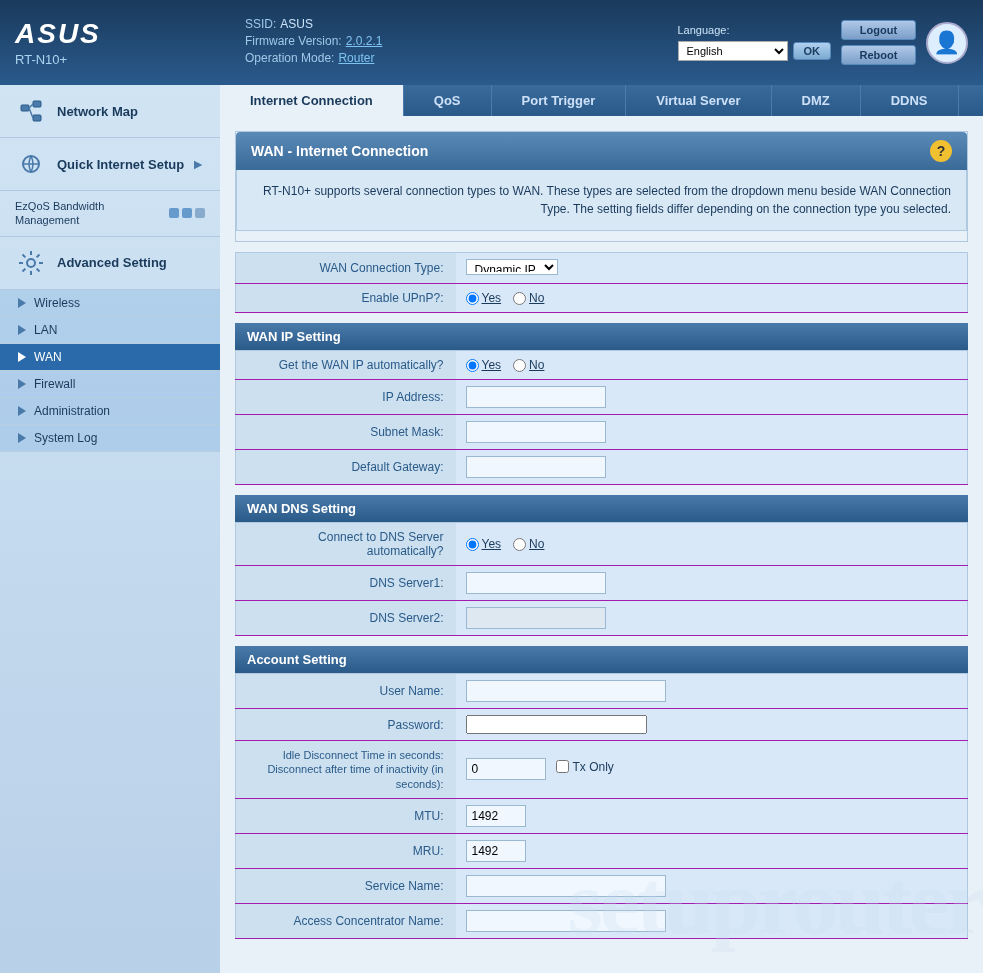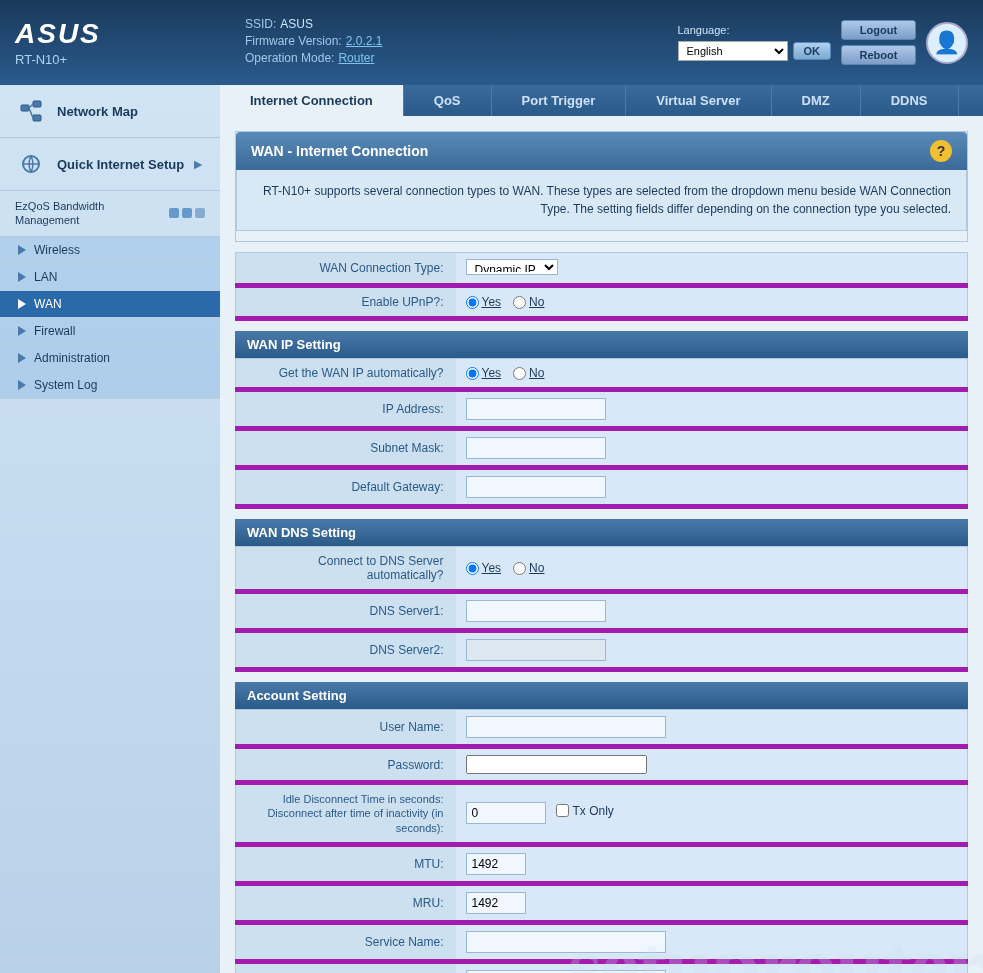--- a/index.html
+++ b/index.html
@@ -273,21 +273,21 @@
     }
 
     
     .form-table {
       width: 100%;
       border-collapse: collapse;
       background: #d8e8f8;
       border: 1px solid #b0c8e0;
     }
     .form-table tr {
-      border-bottom: 5px solid #a21caf;
+      border-bottom: 1px solid #a21caf;
     }
     .form-table td.label-cell {
       width: 220px;
       padding: 7px 12px;
       text-align: right;
       color: #2a5a88;
       font-size: 12px;
       vertical-align: middle;
       background: #cce0f0;
     }
@@ -443,20 +443,29 @@
         </svg>
       </div>
       <span style="font-size:11px; line-height:1.3;">EzQoS Bandwidth Management</span>
       <div class="ezqos-icons">
         <div class="ezqos-icon-dot active"></div>
         <div class="ezqos-icon-dot active"></div>
         <div class="ezqos-icon-dot"></div>
       </div>
     </div>
 
+    <div class="sidebar-item">
+      <div class="si-icon">
+        <svg viewBox="0 0 28 28" fill="none">
+          <circle cx="14" cy="14" r="4" stroke="#4a7aaa" stroke-width="2"></circle>
+          <path d="M14 2 L14 6 M14 22 L14 26 M2 14 L6 14 M22 14 L26 14 M5.5 5.5 L8.4 8.4 M19.6 19.6 L22.5 22.5 M22.5 5.5 L19.6 8.4 M8.4 19.6 L5.5 22.5" stroke="#4a7aaa" stroke-width="2"></path>
+        </svg>
+      </div>
+      <span>Advanced Setting</span>
+    </div>
 
     <div class="sidebar-sub">
       <div class="sidebar-sub-item">
         <div class="arrow"></div>
         <span>Wireless</span>
       </div>
       <div class="sidebar-sub-item">
         <div class="arrow"></div>
         <span>LAN</span>
       </div>

